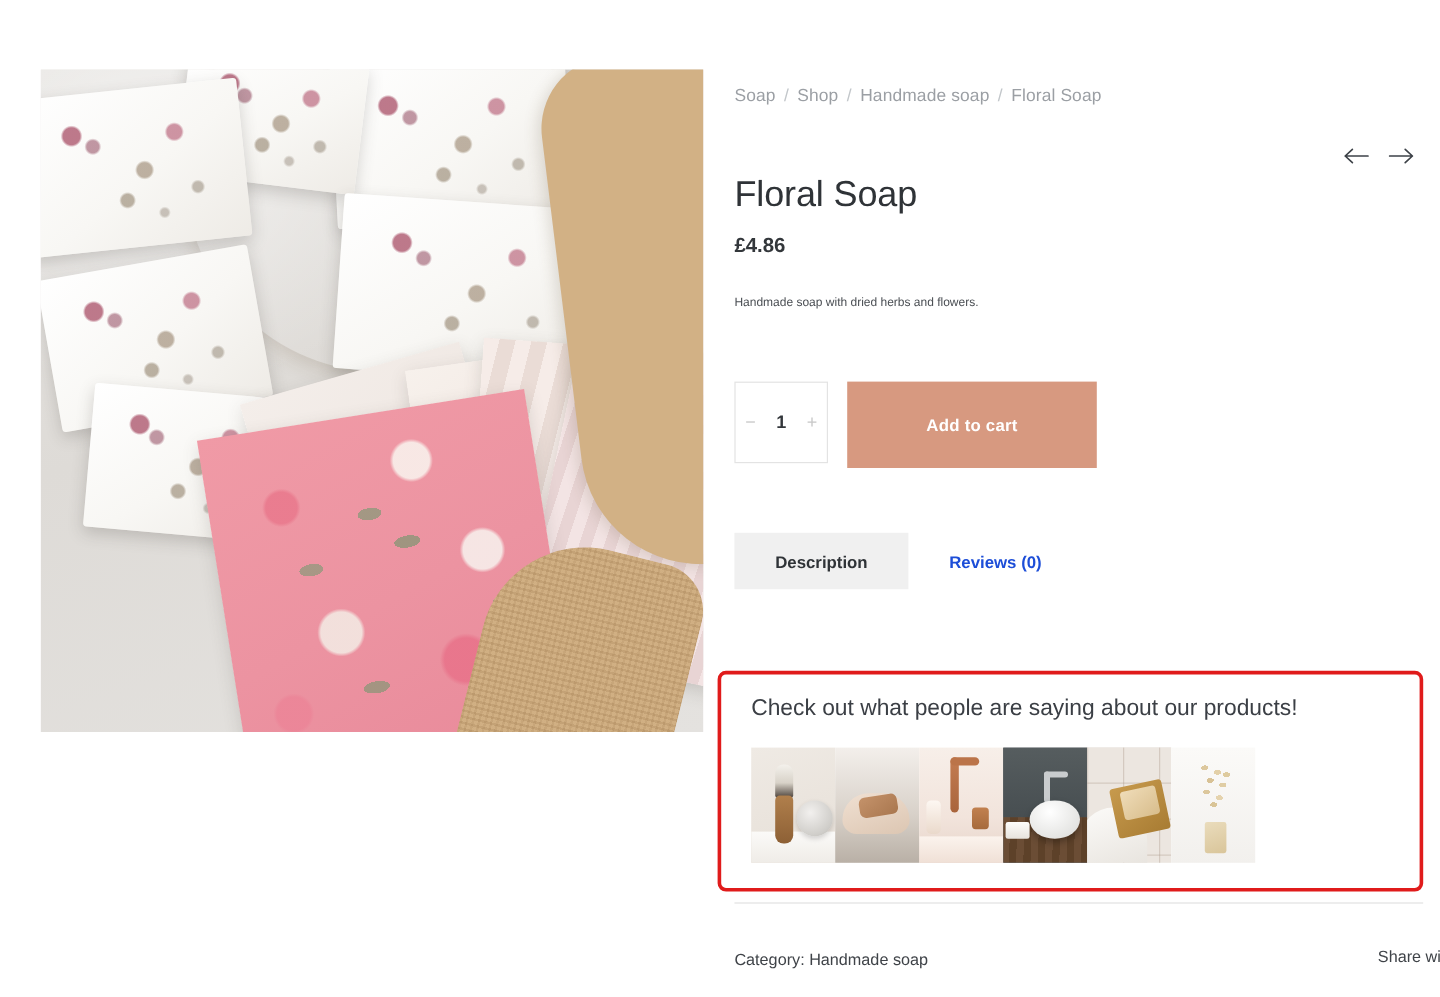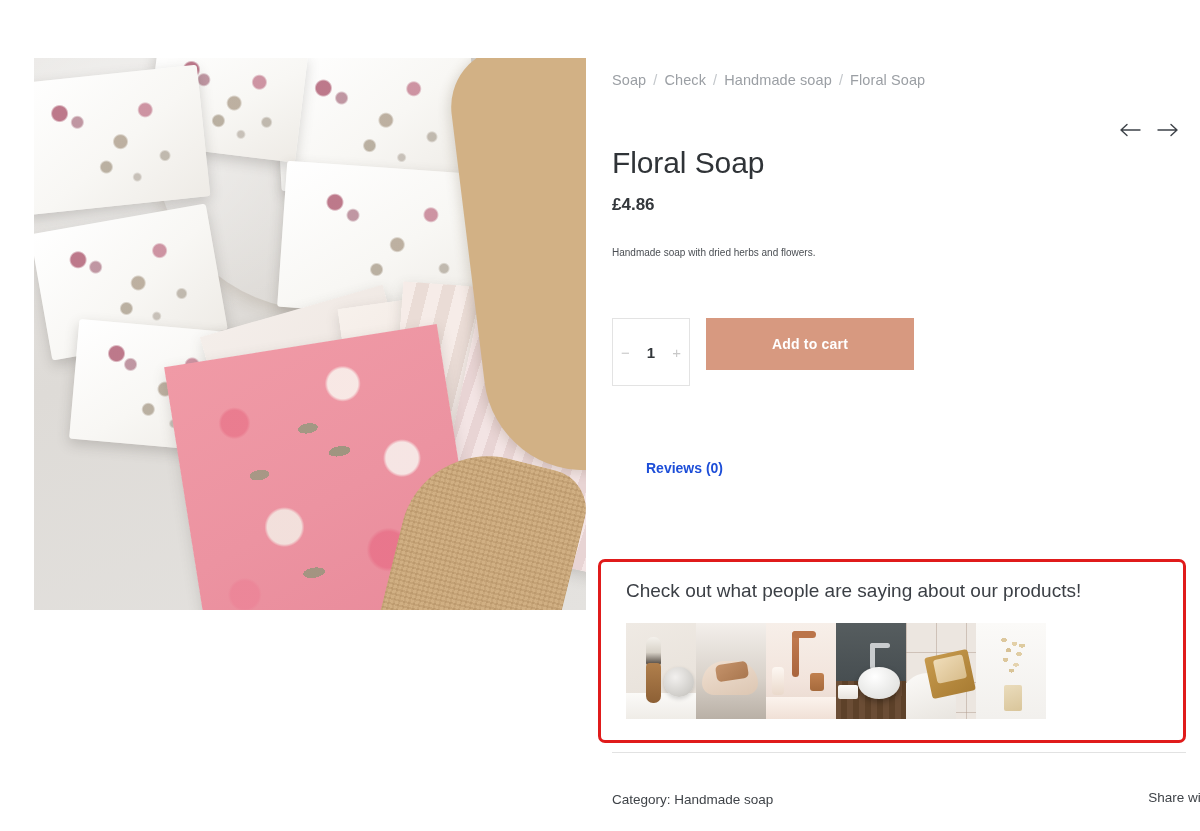--- a/index.html
+++ b/index.html
@@ -247,21 +247,21 @@
     line-height: 1;
   }
   .qty-minus { left: 8px; }
   .qty-plus  { right: 8px; }
   .qty-value {
     font-size: 15px;
     font-weight: 700;
     color: #33373b;
   }
   .add-cart-btn {
-    width: 208px; height: 52px;
+    width: 208px; height: 72px;
     background: #d79980;
     color: #ffffff;
     border: none;
     font-family: "Liberation Sans", sans-serif;
     font-size: 14px;
     font-weight: 700;
     letter-spacing: .2px;
     cursor: pointer;
   }
 
@@ -512,21 +512,21 @@
       <div class="paper paper-floral"></div>
 
       <div class="burlap"></div>
       <div class="burlap-2"></div>
     </div>
   </div>
 
   <div class="info">
 
     <div class="breadcrumb">
-      <a class="crumb" href="#">Soap</a><span class="sep">/</span><a class="crumb" href="#">Check</a><span class="sep">/</span><a class="crumb" href="#">Handmade soap</a><span class="sep">/</span><span class="crumb">Floral Soap</span>
+      <a class="crumb" href="#">Soap</a><span class="sep">/</span><a class="crumb" href="#">Shop</a><span class="sep">/</span><a class="crumb" href="#">Handmade soap</a><span class="sep">/</span><span class="crumb">Floral Soap</span>
     </div>
 
     <div class="nav-arrows">
       <div class="arrow-btn">
         <svg width="22" height="14" viewBox="0 0 22 14" fill="none" aria-hidden="true">
           <path d="M21 7H2M2 7L8 1.5M2 7L8 12.5" stroke="#3d4248" stroke-width="1.4" stroke-linecap="round" stroke-linejoin="round"></path>
         </svg>
       </div>
       <div class="arrow-btn">
         <svg width="22" height="14" viewBox="0 0 22 14" fill="none" aria-hidden="true">
@@ -542,20 +542,21 @@
     <div class="purchase-row">
       <div class="qty-box">
         <span class="qty-minus">−</span>
         <span class="qty-value">1</span>
         <span class="qty-plus">+</span>
       </div>
       <button class="add-cart-btn">Add to cart</button>
     </div>
 
     <div class="tabs">
+      <div class="tab active">Description</div>
       <div class="tab inactive">Reviews (0)</div>
     </div>
 
     <div class="highlight-panel">
       <div class="panel-heading">Check out what people are saying about our products!</div>
       <div class="thumb-strip">
 
         <div class="thumb t1">
           <div class="towel"></div>
           <div class="brush-bristle"></div>

